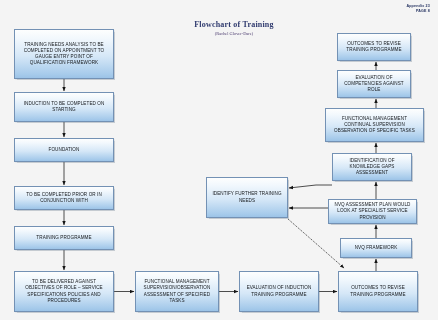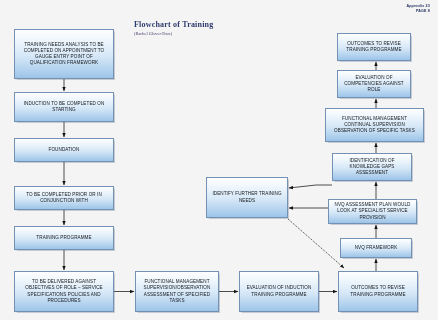--- a/index.html
+++ b/index.html
@@ -36,24 +36,24 @@
     top: 4px;
     text-align: right;
     font-size: 3.6px;
     line-height: 1.5;
     font-weight: bold;
     color: #1c2a5a;
     letter-spacing: .2px;
   }
   .title-wrap {
     position: absolute;
-    left: 134px;
+    left: 164px;
     top: 20px;
     width: 140px;
-    text-align: left;
+    text-align: center;
   }
   .title-main {
     font-family: "Liberation Serif", serif;
     font-weight: bold;
     font-size: 8px;
     color: #2f3a6e;
     letter-spacing: .2px;
   }
   .title-sub {
     font-family: "Liberation Serif", serif;

